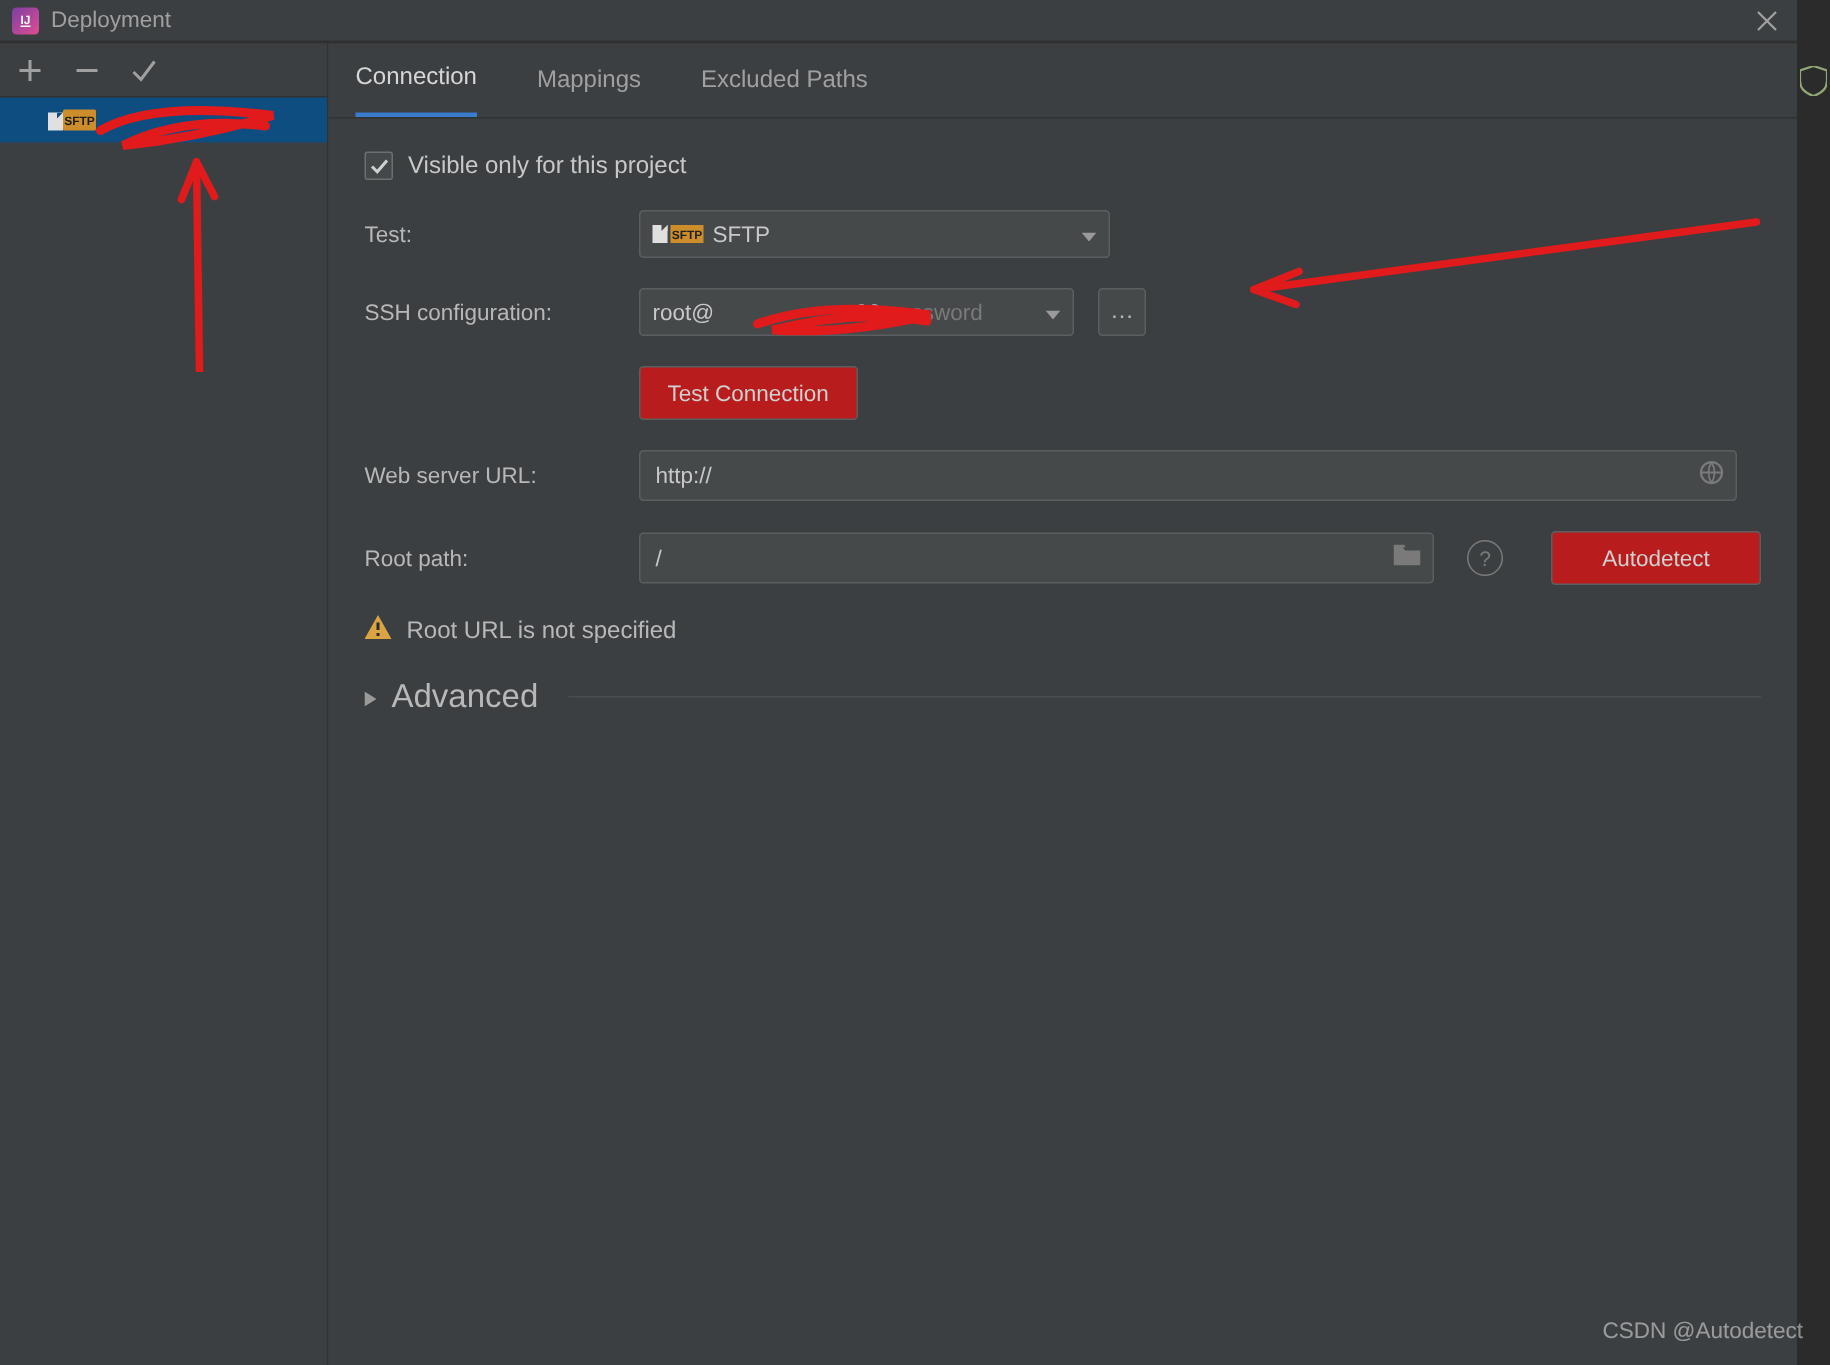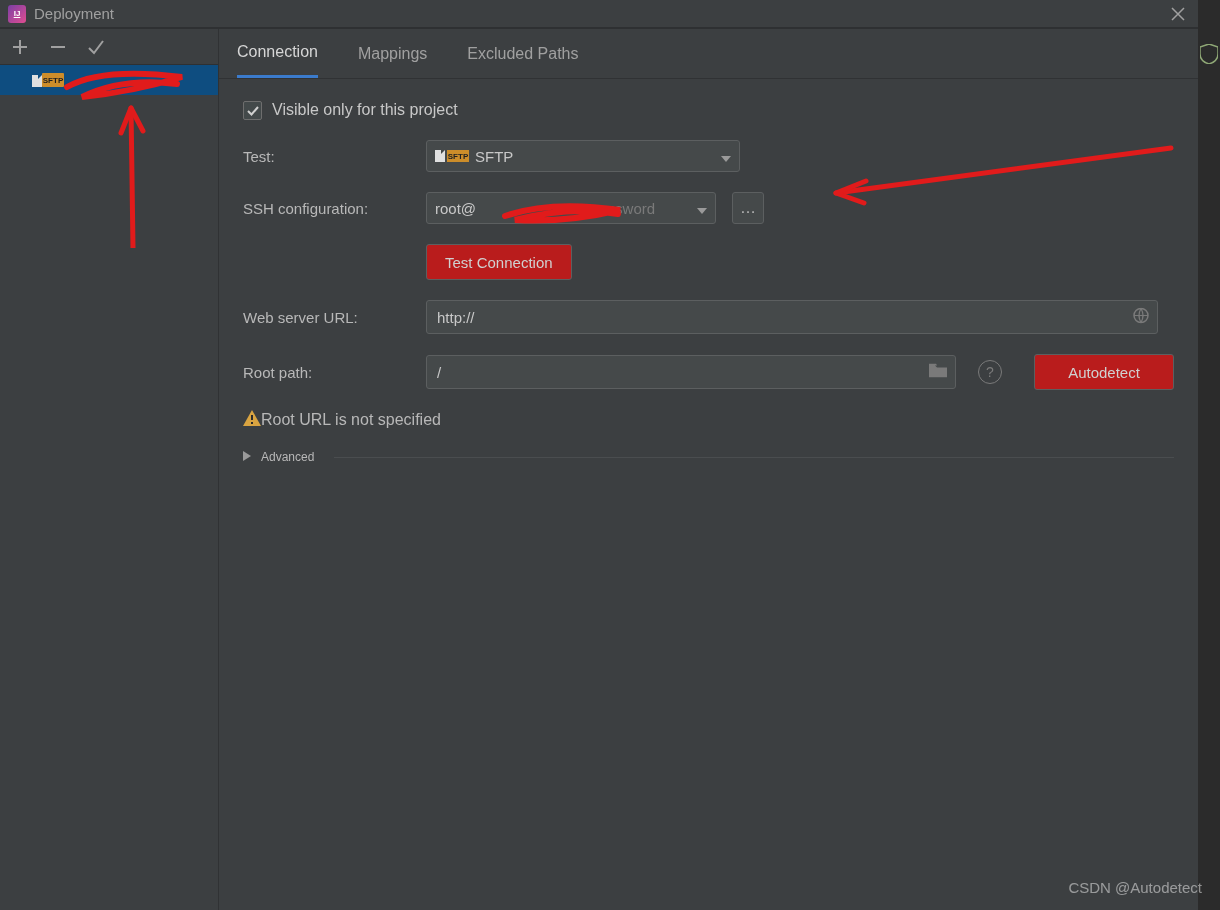--- a/index.html
+++ b/index.html
@@ -32,21 +32,21 @@
 
   
   .right-pane { flex: 1; display: flex; flex-direction: column; background: #3c3f41; }
   .tabbar { height: 50px; display: flex; align-items: center; gap: 40px; padding-left: 18px; border-bottom: 1px solid #303234; }
   .tab { font-size: 16px; color: #a0a0a0; cursor: pointer; height: 100%; display: flex; align-items: center; }
   .tab.active { color: #d6d6d6; border-bottom: 3px solid #3b7bcc; }
   .panel { padding: 22px 24px; display: flex; flex-direction: column; gap: 20px; }
 
   .row { display: flex; align-items: center; gap: 8px; }
   .label-col { width: 175px; font-size: 15px; color: #b8b8b8; }
-  .check-row { display: flex; gap: 10px; }
+  .check-row { display: flex; align-items: center; gap: 10px; }
   .checkbox { width: 19px; height: 19px; border: 1px solid #6e6e6e; background: #43494a; border-radius: 2px; display: flex; align-items: center; justify-content: center; color: #d0d0d0; font-size: 14px; cursor: pointer; }
   .check-label { font-size: 16px; color: #c8c8c8; }
 
   .dropdown { height: 32px; background: #45494a; border: 1px solid #5c5f60; border-radius: 3px; display: flex; align-items: center; padding: 0 8px; font-size: 15px; color: #c8c8c8; cursor: pointer; position: relative; }
   .dropdown.type { width: 314px; }
   .dropdown.ssh { width: 290px; }
   .dd-arrow { margin-left: auto; color: #9a9a9a; }
   .sftp-ico { display: inline-flex; align-items: center; gap: 2px; margin-right: 6px; }
   .sftp-ico .paper { width: 10px; height: 12px; background: #e0e0e0; position: relative; }
   .sftp-ico .paper::after { content:''; position:absolute; top:0; right:0; border-left:4px solid #45494a; border-bottom:4px solid #e0e0e0; }
@@ -59,24 +59,24 @@
   .btn.auto { width: 140px; justify-content:center; }
 
   .text-input { height: 34px; background: #45494a; border: 1px solid #5c5f60; border-radius: 3px; color: #c8c8c8; font-size: 15px; padding: 0 10px; display:flex; align-items:center; }
   .rootpath { width: 530px; position: relative; }
   .folder-ico { position: absolute; right: 8px; top: 50%; transform: translateY(-50%); color: #7a7a7a; }
   .help-circle { width: 24px; height: 24px; border: 1.5px solid #7a7a7a; border-radius: 50%; color: #7a7a7a; font-size: 14px; display:flex; align-items:center; justify-content:center; margin-left: 14px; cursor:pointer; }
 
   .weburl { width: 732px; position: relative; }
   .globe-ico { position: absolute; right: 8px; top: 50%; transform: translateY(-50%); color: #7a7a7a; }
 
-  .warn-row { display:flex; align-items:center; font-size: 16px; color: #b8b8b8; }
+  .warn-row { display:flex; align-items:center; gap: 10px; font-size: 16px; color: #b8b8b8; }
   .warn-ico { color: #d9a441; }
 
-  .adv-row { display:flex; align-items:center; gap: 10px; font-size: 12px; color: #b8b8b8; cursor:pointer; }
+  .adv-row { display:flex; align-items:center; gap: 10px; font-size: 22px; color: #b8b8b8; cursor:pointer; }
   .rule { flex:1; height:1px; background:#4a4d4f; margin-left: 10px; }
 
   .watermark { position:absolute; right: 18px; bottom: 14px; font-size: 15px; color:#e6e6e6; opacity:0.55; }
 </style>
 </head>
 <body>
 
 <div class="window">
 
   <div class="titlebar">

